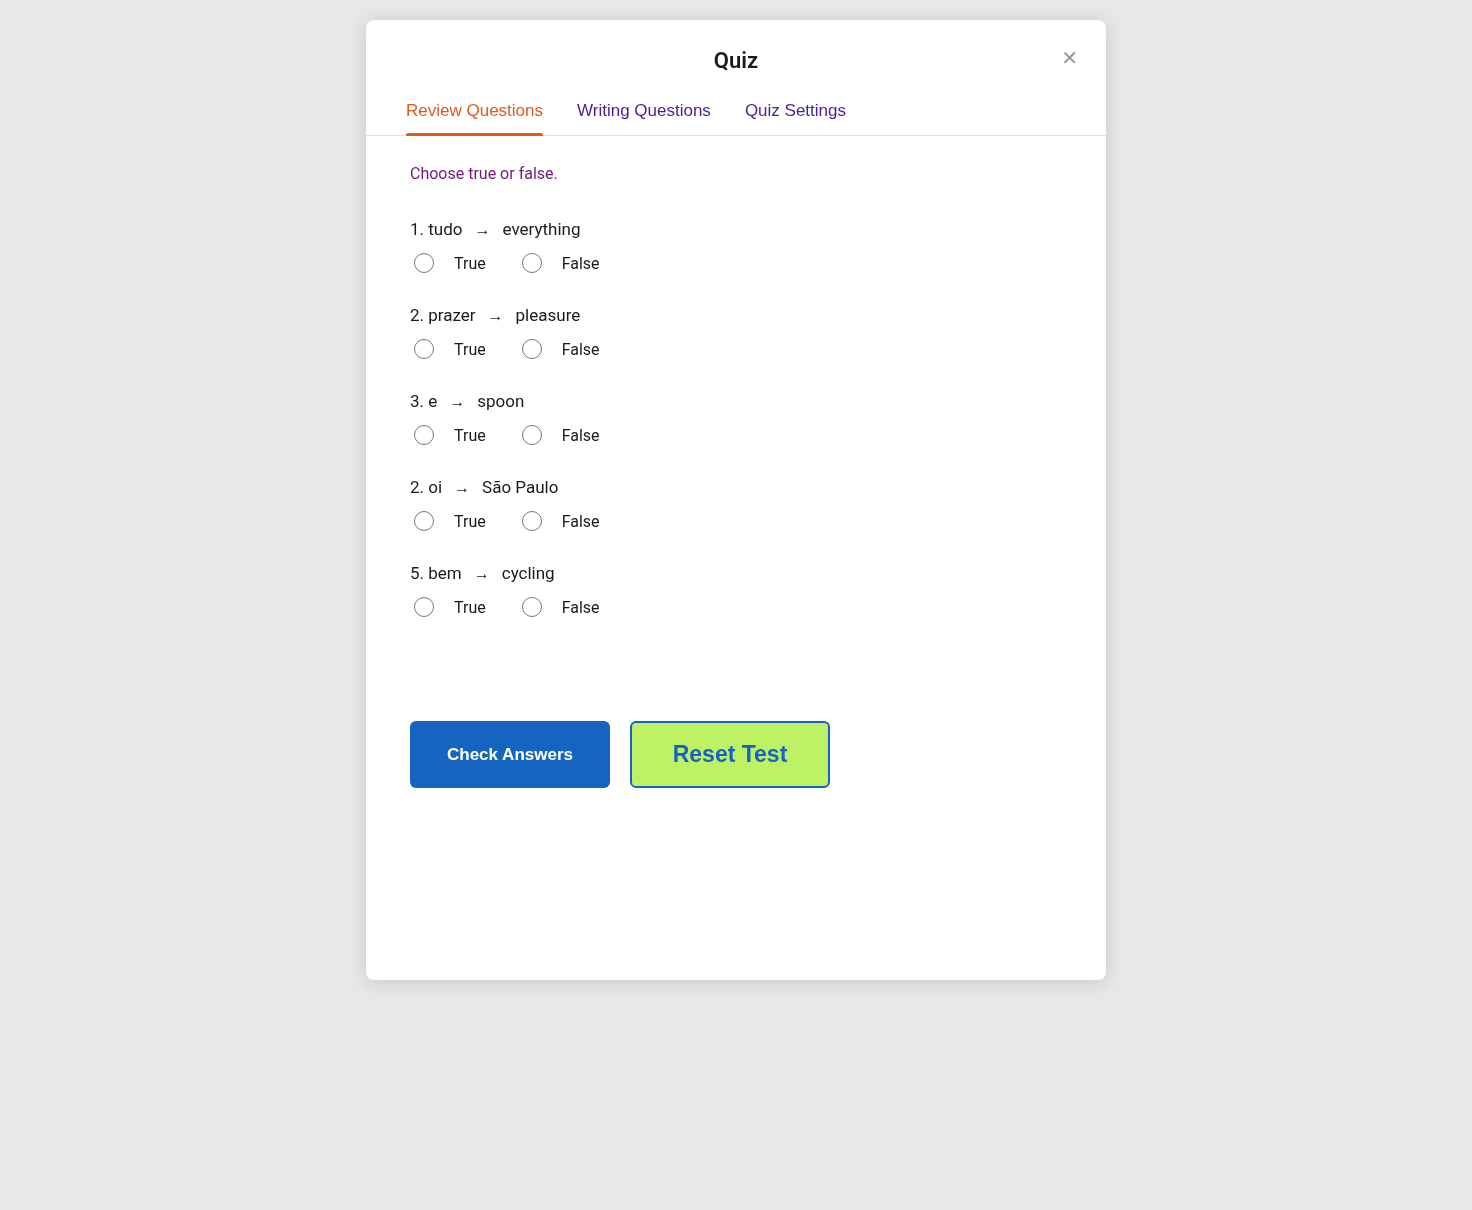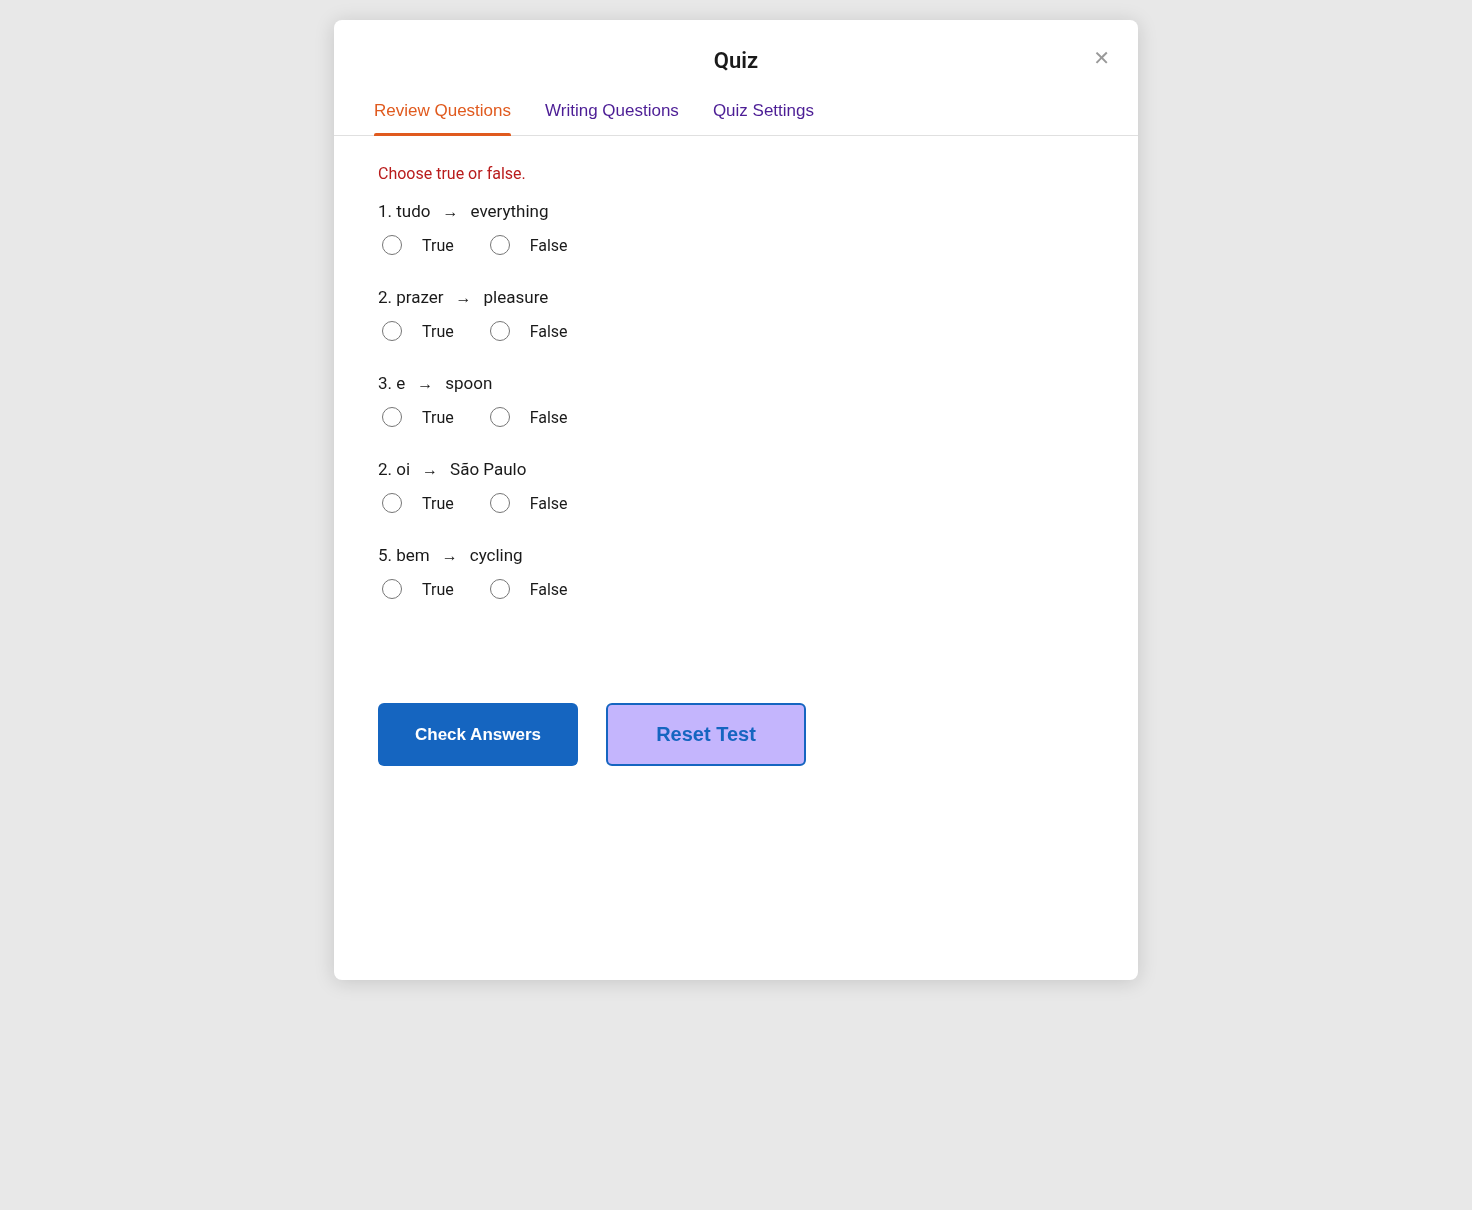--- a/index.html
+++ b/index.html
@@ -13,21 +13,21 @@
       background: #e8e8e8;
       display: flex;
       justify-content: center;
       align-items: flex-start;
       min-height: 100vh;
       padding: 20px;
     }
 
     .modal {
       background: #ffffff;
-      width: 804px;
+      width: 740px;
       min-height: 960px;
       border-radius: 8px;
       position: relative;
       padding: 0 0 40px 0;
       box-shadow: 0 2px 20px rgba(0,0,0,0.15);
     }
 
     .modal-header {
       display: flex;
       justify-content: center;
@@ -89,22 +89,22 @@
       background: #e05a1e;
       border-radius: 2px 2px 0 0;
     }
 
     .content {
       padding: 28px 44px 32px 44px;
     }
 
     .instruction {
       font-size: 16px;
-      color: #b91c1c;
-      margin-bottom: 18px;
+      color: #701a75;
+      margin-bottom: 36px;
     }
 
     .question-block {
       margin-bottom: 32px;
     }
 
     .question-text {
       font-size: 17px;
       color: #1a1a1a;
       margin-bottom: 14px;
@@ -145,44 +145,44 @@
     .radio-label input[type="radio"] {
       width: 20px;
       height: 20px;
       cursor: pointer;
       accent-color: #2196F3;
       margin: 0;
     }
 
     .footer {
       display: flex;
-      gap: 28px;
+      gap: 20px;
       padding: 0 44px;
       margin-top: 40px;
     }
 
     .btn-check {
       background: #1565C0;
       color: white;
       border: none;
       border-radius: 6px;
       padding: 18px 32px;
       font-size: 17px;
       font-weight: 700;
       cursor: pointer;
       min-width: 200px;
     }
 
     .btn-reset {
-      background: #c4b5fd;
+      background: #bef264;
       color: #1565C0;
       border: 2px solid #1565C0;
       border-radius: 6px;
       padding: 18px 32px;
-      font-size: 20px;
+      font-size: 23px;
       font-weight: 600;
       cursor: pointer;
       min-width: 200px;
     }
   </style>
 </head>
 <body>
 
 <div class="modal">
   <div class="modal-header">

